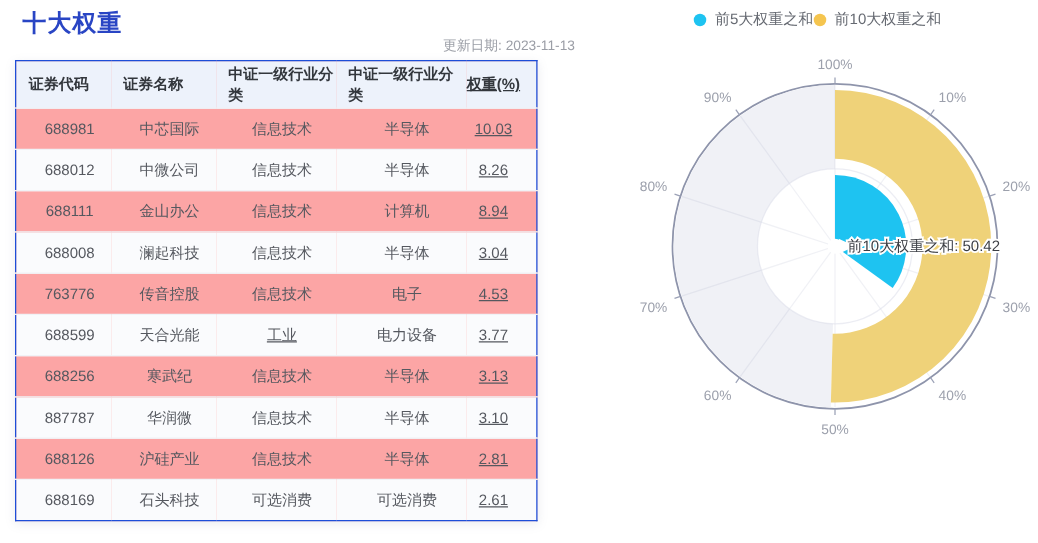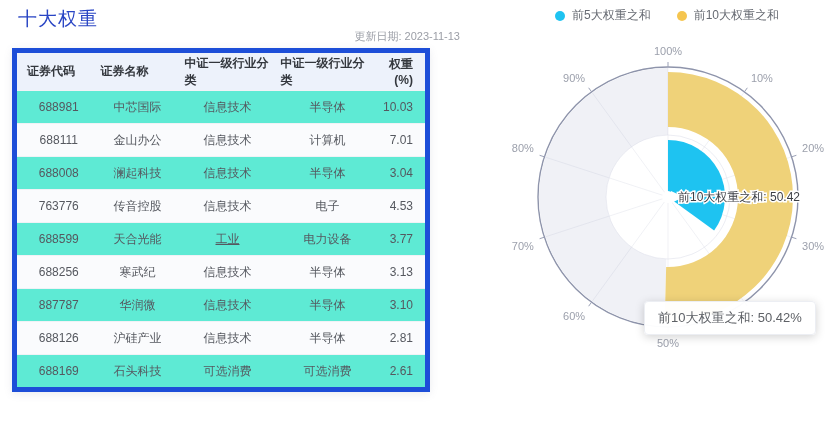--- a/index.html
+++ b/index.html
@@ -7,51 +7,51 @@
     width:830px;height:434px;position:relative;overflow:hidden;
     background:#ffffff;
     font-family:"Liberation Sans","DejaVu Sans",sans-serif;
     -webkit-font-smoothing:antialiased;
   }
   
   .left-panel{position:absolute;left:12px;top:0;width:436px;}
   .panel-head{position:relative;height:40px;}
   .page-title{
     position:absolute;left:6px;top:6px;
-    font-size:19px;font-weight:normal;color:#2945c4;letter-spacing:1px;
+    font-size:19px;font-weight:bold;color:#2945c4;letter-spacing:1px;
   }
   .update-date{
     position:absolute;right:-12px;top:29px;
     font-size:11px;color:#9b9ea6;
   }
   .weights-table{
     position:absolute;left:0;top:48px;width:418px;
     border-collapse:collapse;table-layout:fixed;
-    background:#5eead4;
+    background:#fca5a5;
     box-shadow:0 2px 8px rgba(110,120,150,.14);
-    border:5px solid #1d4ed8;
+    border:1px solid #1d4ed8;
     font-size:12px;color:#55585f;
   }
   .weights-table th{
     background:#edf2fb;color:#33373d;font-weight:bold;
     height:37px;padding:0 0 0 10px;text-align:left;font-size:12px;
   }
   .weights-table td{
     height:32px;padding:0 0 0 10px;text-align:center;
     border-top:1px solid #f0f2f6;
   }
   .weights-table tr:nth-child(even) td{background:#fafbfd;}
-  .weights-table th.num,.weights-table td.num{text-align:right;padding:0 12px 0 0;}
+  .weights-table th.num,.weights-table td.num{text-align:center;padding:0 12px 0 0;text-decoration:underline;}
   .weights-table td.u span{text-decoration:underline;}
   .col-code{width:76px;}.col-name{width:84px;}.col-ind1{width:96px;}
   .col-ind2{width:104px;}.col-w{width:auto;}
 
   
   .chart-area{position:absolute;left:460px;top:0;width:370px;height:434px;}
-  .legend{position:absolute;left:95px;top:7px;display:flex;gap:26px;align-items:center;}
+  .legend{position:absolute;left:95px;top:7px;display:flex;align-items:center;}
   .legend-item{display:flex;align-items:center;gap:7px;cursor:pointer;}
   .legend-dot{width:10px;height:10px;border-radius:50%;}
   .legend-label{font-size:12px;color:#666a72;}
   #polar-chart{position:absolute;left:0;top:0;}
   .chart-tooltip{
     position:absolute;left:184px;top:301px;
     background:rgba(255,255,255,.97);
     border:1px solid #eceef3;border-radius:4px;
     box-shadow:0 2px 10px rgba(0,0,0,.18);
     padding:7px 13px;font-size:13px;color:#5e6166;white-space:nowrap;
@@ -85,25 +85,32 @@
     </thead>
     <tbody id="table-body">
         <tr>
           <td><span>688981</span></td>
           <td><span>中芯国际</span></td>
           <td><span>信息技术</span></td>
           <td><span>半导体</span></td>
           <td class="num"><span>10.03</span></td>
         </tr>
         <tr>
+          <td><span>688012</span></td>
+          <td><span>中微公司</span></td>
+          <td><span>信息技术</span></td>
+          <td><span>半导体</span></td>
+          <td class="num"><span>8.26</span></td>
+        </tr>
+        <tr>
           <td><span>688111</span></td>
           <td><span>金山办公</span></td>
           <td><span>信息技术</span></td>
           <td><span>计算机</span></td>
-          <td class="num"><span>7.01</span></td>
+          <td class="num"><span>8.94</span></td>
         </tr>
         <tr>
           <td><span>688008</span></td>
           <td><span>澜起科技</span></td>
           <td><span>信息技术</span></td>
           <td><span>半导体</span></td>
           <td class="num"><span>3.04</span></td>
         </tr>
         <tr>
           <td><span>763776</span></td>
@@ -195,14 +202,13 @@
       <line x1="84.36265288163004" y1="156.8277907312568" x2="79.60737030015429" y2="155.28270575938205" stroke="#9ba1b6" stroke-width="1"></line>
       <text x="73.90103120238336" y="152.42860379313237" text-anchor="end" font-size="11" fill="#9ca0ac">80%</text>
       <line x1="131.58791720197848" y1="91.82779073125684" x2="128.64899094051611" y2="87.78270575938211" stroke="#9ba1b6" stroke-width="1"></line>
       <text x="125.12227942676127" y="81.92860379313242" text-anchor="end" font-size="11" fill="#9ca0ac">90%</text>
       <line x1="207.99999999999997" y1="67" x2="207.99999999999997" y2="62" stroke="#9ba1b6" stroke-width="1"></line>
       <text x="207.99999999999997" y="55" text-anchor="middle" font-size="11" fill="#9ca0ac">100%</text>
       <path d="M 211 191 L 224 197 L 211 203 Z" fill="#ffffff"></path>
       <circle cx="208" cy="197" r="6" fill="#ffffff"></circle>
       <text x="218" y="201" font-size="12" fill="#3c3f45" stroke="#ffffff" stroke-width="3" paint-order="stroke">前10大权重之和: 50.42</text>
     </svg>
-  <div class="chart-tooltip">前10大权重之和: 50.42%</div>
 </div>
 
 </body></html>

